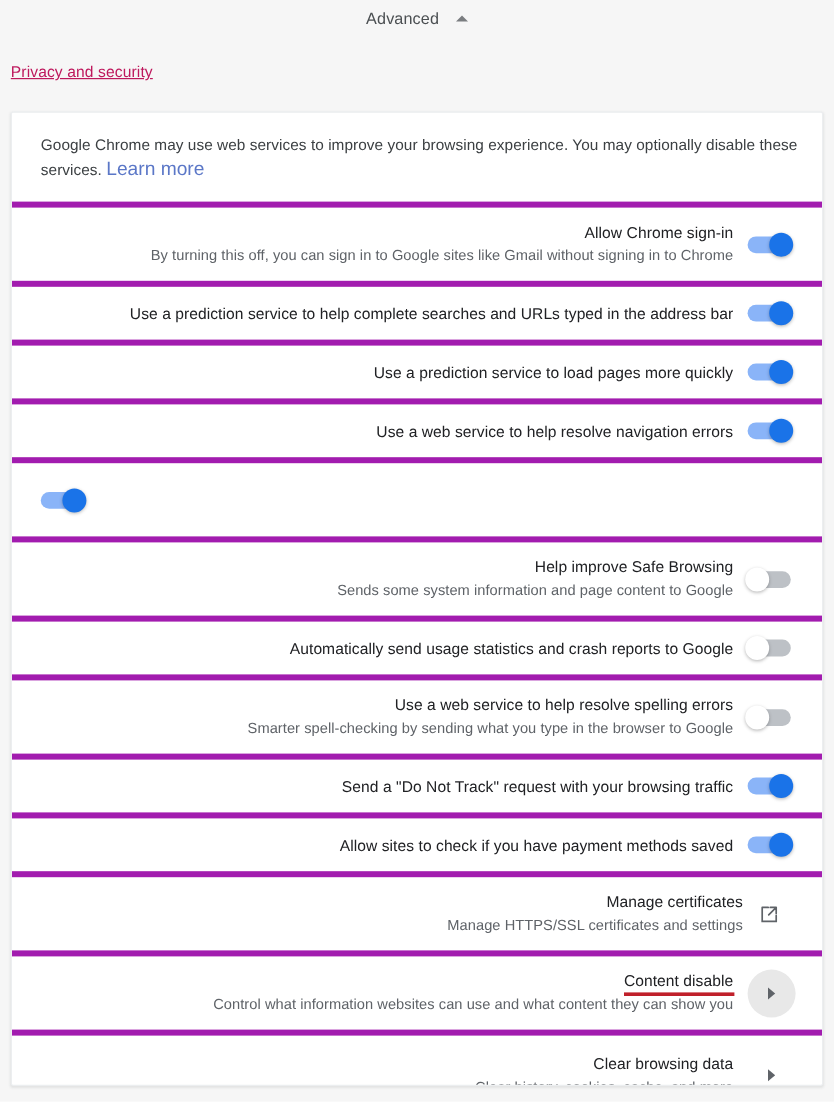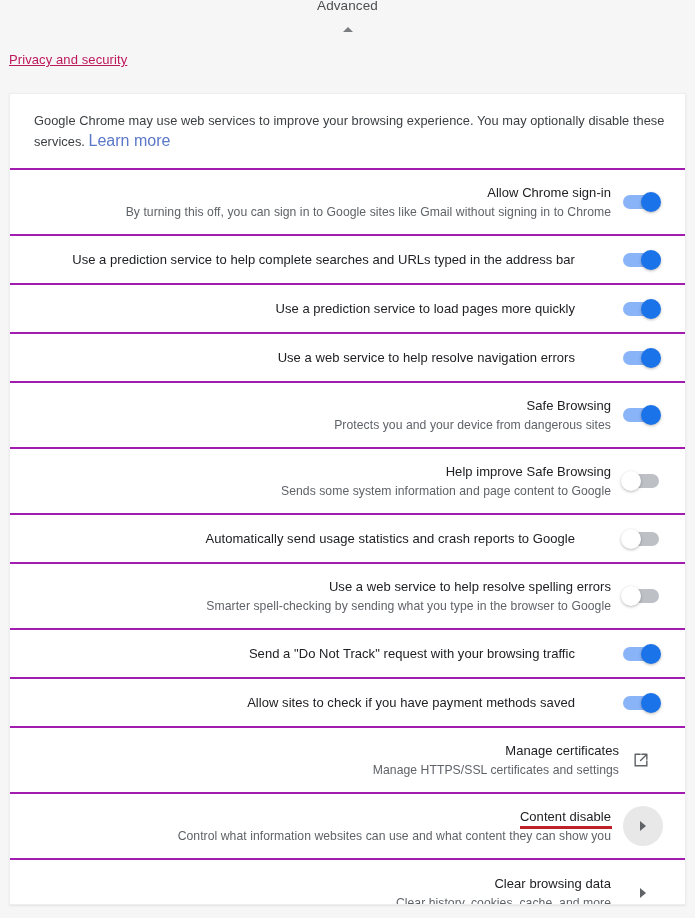--- a/index.html
+++ b/index.html
@@ -24,21 +24,20 @@
   }
 
   
   .advanced-bar {
     height: 30px;
     display: flex;
     align-items: center;
     justify-content: center;
     gap: 14px;
     background: #f6f6f6;
-    flex-direction: column;
   }
   .advanced-label {
     font-size: 13.5px;
     color: #4b4f52;
     letter-spacing: .1px;
   }
   .chevron-up {
     width: 0; height: 0;
     border-left: 5px solid transparent;
     border-right: 5px solid transparent;
@@ -67,21 +66,21 @@
     border-radius: 2px;
     box-shadow: 0 1px 2px rgba(60,64,67,.10);
     overflow: hidden;
   }
 
   
   .row {
     display: flex;
     align-items: center;
     padding: 0 20px 0 24px;
-    border-bottom: 2px solid #a21caf;
+    border-bottom: 5px solid #a21caf;
     position: relative;
   }
   .row:last-child { border-bottom: none; }
 
   .row-text {
     flex: 1 1 auto;
     min-width: 0;
     padding-right: 12px;
     text-align: right;
   }
@@ -114,21 +113,21 @@
     letter-spacing: .05px;
   }
   .link {
     color: #5b77c7;
     text-decoration: none;
     cursor: pointer;
   }
 
   
   .h-double { height: 66px; }
-  .h-single { height: 49px; gap: 36px; }
+  .h-single { height: 49px; }
 
   
   .toggle {
     flex: 0 0 auto;
     width: 36px;
     height: 14px;
     border-radius: 8px;
     position: relative;
     cursor: pointer;
     margin-right: 6px;
@@ -241,24 +240,20 @@
         <div class="row h-single">
           <div class="row-text">
             <div><span class="row-title">Use a web service to help resolve navigation errors</span></div>
           </div>
           <div class="toggle on">
             <span class="track"></span>
             <span class="knob"></span>
           </div>
         </div>
         <div class="row h-double">
-          <div class="row-text">
-            <div><span class="row-title">Safe Browsing</span></div>
-            <div class="row-sub">Protects you and your device from dangerous sites</div>
-          </div>
           <div class="toggle on">
             <span class="track"></span>
             <span class="knob"></span>
           </div>
         </div>
         <div class="row h-double">
           <div class="row-text">
             <div><span class="row-title">Help improve Safe Browsing</span></div>
             <div class="row-sub">Sends some system information and page content to Google</div>
           </div>

